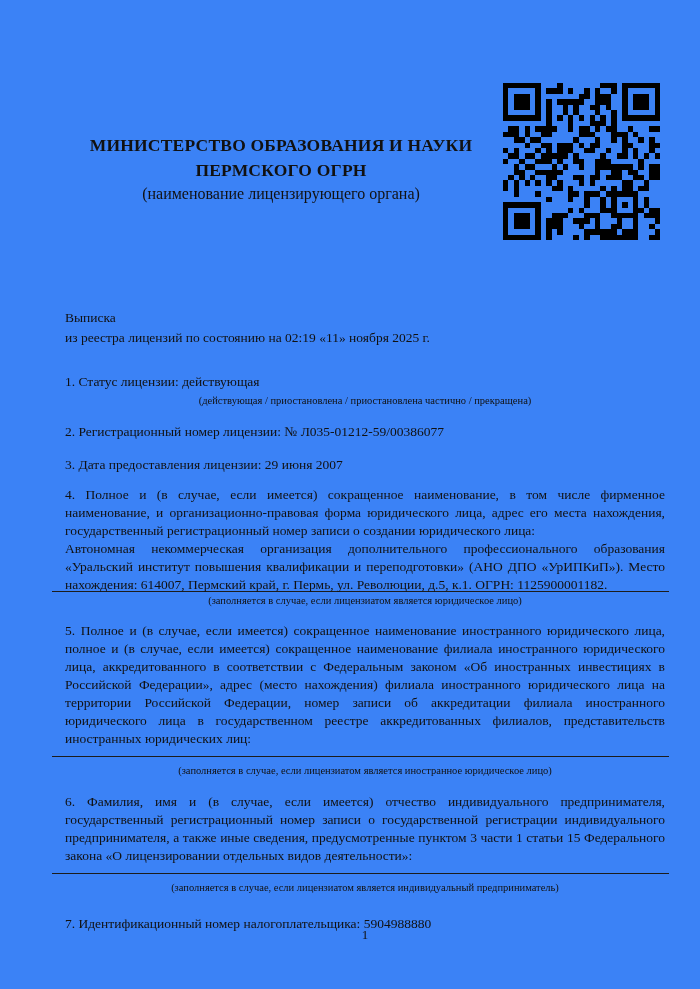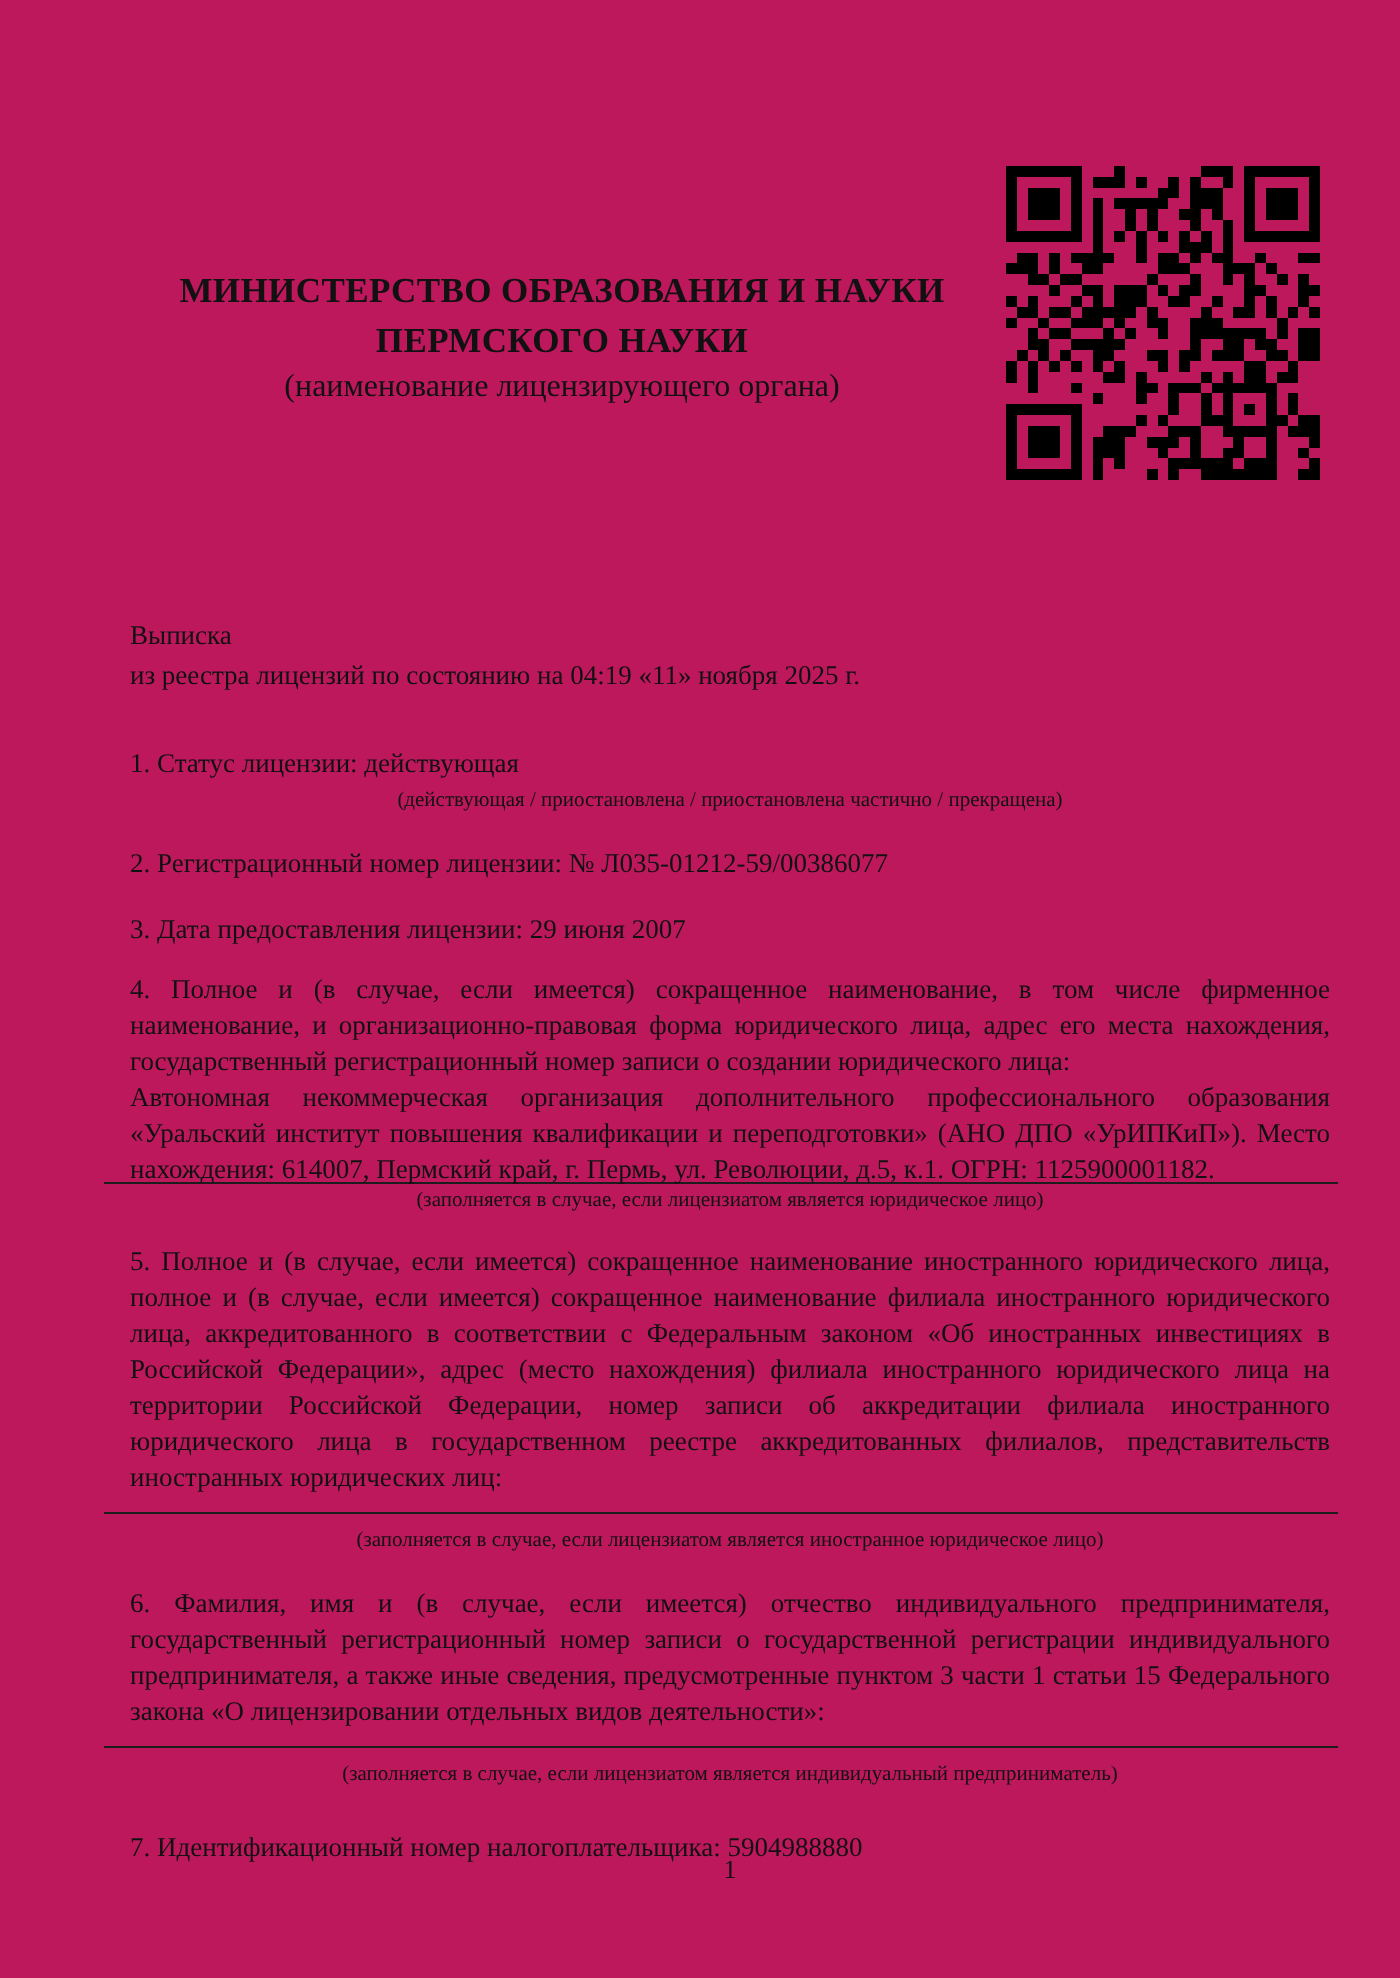--- a/index.html
+++ b/index.html
@@ -3,21 +3,21 @@
 <meta charset="utf-8">
 <style>
   html,body { margin:0; padding:0; }
   body {
     width:700px; height:989px;
     background:#ffffff;
     font-family:"Liberation Serif", serif;
     color:#111111;
     -webkit-font-smoothing:antialiased;
   }
-  .page { position:relative; width:700px; height:989px; overflow:hidden; background:#be185d; }
+  .page { position:relative; width:700px; height:989px; overflow:hidden; background:#3b82f6; }
 
   .qr {
     position:absolute; left:503px; top:83px;
     width:157px; height:157px;
   }
   .qr svg { width:100%; height:100%; display:block; }
 
   .content { position:absolute; left:65px; top:0; width:600px; }
 
   .header { margin-top:133px; width:432px; text-align:center; }
@@ -64,27 +64,27 @@
   <div class="qr">
     <svg id="qr-svg" viewBox="0 0 29 29" shape-rendering="crispEdges" aria-hidden="true">
         <path d="M0 0h1v1h-1zM1 0h1v1h-1zM2 0h1v1h-1zM3 0h1v1h-1zM4 0h1v1h-1zM5 0h1v1h-1zM6 0h1v1h-1zM10 0h1v1h-1zM18 0h1v1h-1zM19 0h1v1h-1zM20 0h1v1h-1zM22 0h1v1h-1zM23 0h1v1h-1zM24 0h1v1h-1zM25 0h1v1h-1zM26 0h1v1h-1zM27 0h1v1h-1zM28 0h1v1h-1zM0 1h1v1h-1zM6 1h1v1h-1zM8 1h1v1h-1zM9 1h1v1h-1zM10 1h1v1h-1zM12 1h1v1h-1zM15 1h1v1h-1zM17 1h1v1h-1zM20 1h1v1h-1zM22 1h1v1h-1zM28 1h1v1h-1zM0 2h1v1h-1zM2 2h1v1h-1zM3 2h1v1h-1zM4 2h1v1h-1zM6 2h1v1h-1zM14 2h1v1h-1zM15 2h1v1h-1zM17 2h1v1h-1zM18 2h1v1h-1zM19 2h1v1h-1zM22 2h1v1h-1zM24 2h1v1h-1zM25 2h1v1h-1zM26 2h1v1h-1zM28 2h1v1h-1zM0 3h1v1h-1zM2 3h1v1h-1zM3 3h1v1h-1zM4 3h1v1h-1zM6 3h1v1h-1zM8 3h1v1h-1zM10 3h1v1h-1zM11 3h1v1h-1zM12 3h1v1h-1zM13 3h1v1h-1zM14 3h1v1h-1zM17 3h1v1h-1zM18 3h1v1h-1zM19 3h1v1h-1zM22 3h1v1h-1zM24 3h1v1h-1zM25 3h1v1h-1zM26 3h1v1h-1zM28 3h1v1h-1zM0 4h1v1h-1zM2 4h1v1h-1zM3 4h1v1h-1zM4 4h1v1h-1zM6 4h1v1h-1zM8 4h1v1h-1zM11 4h1v1h-1zM13 4h1v1h-1zM16 4h1v1h-1zM17 4h1v1h-1zM19 4h1v1h-1zM22 4h1v1h-1zM24 4h1v1h-1zM25 4h1v1h-1zM26 4h1v1h-1zM28 4h1v1h-1zM0 5h1v1h-1zM6 5h1v1h-1zM8 5h1v1h-1zM11 5h1v1h-1zM13 5h1v1h-1zM17 5h1v1h-1zM20 5h1v1h-1zM22 5h1v1h-1zM28 5h1v1h-1zM0 6h1v1h-1zM1 6h1v1h-1zM2 6h1v1h-1zM3 6h1v1h-1zM4 6h1v1h-1zM5 6h1v1h-1zM6 6h1v1h-1zM8 6h1v1h-1zM10 6h1v1h-1zM12 6h1v1h-1zM14 6h1v1h-1zM16 6h1v1h-1zM18 6h1v1h-1zM20 6h1v1h-1zM22 6h1v1h-1zM23 6h1v1h-1zM24 6h1v1h-1zM25 6h1v1h-1zM26 6h1v1h-1zM27 6h1v1h-1zM28 6h1v1h-1zM8 7h1v1h-1zM12 7h1v1h-1zM16 7h1v1h-1zM17 7h1v1h-1zM18 7h1v1h-1zM20 7h1v1h-1zM1 8h1v1h-1zM2 8h1v1h-1zM4 8h1v1h-1zM6 8h1v1h-1zM7 8h1v1h-1zM8 8h1v1h-1zM9 8h1v1h-1zM12 8h1v1h-1zM14 8h1v1h-1zM15 8h1v1h-1zM17 8h1v1h-1zM19 8h1v1h-1zM20 8h1v1h-1zM23 8h1v1h-1zM27 8h1v1h-1zM28 8h1v1h-1zM0 9h1v1h-1zM1 9h1v1h-1zM2 9h1v1h-1zM4 9h1v1h-1zM7 9h1v1h-1zM8 9h1v1h-1zM14 9h1v1h-1zM15 9h1v1h-1zM16 9h1v1h-1zM20 9h1v1h-1zM21 9h1v1h-1zM22 9h1v1h-1zM24 9h1v1h-1zM2 10h1v1h-1zM3 10h1v1h-1zM5 10h1v1h-1zM6 10h1v1h-1zM13 10h1v1h-1zM17 10h1v1h-1zM20 10h1v1h-1zM22 10h1v1h-1zM25 10h1v1h-1zM27 10h1v1h-1zM4 11h1v1h-1zM7 11h1v1h-1zM8 11h1v1h-1zM10 11h1v1h-1zM11 11h1v1h-1zM12 11h1v1h-1zM14 11h1v1h-1zM16 11h1v1h-1zM17 11h1v1h-1zM22 11h1v1h-1zM23 11h1v1h-1zM27 11h1v1h-1zM28 11h1v1h-1zM0 12h1v1h-1zM2 12h1v1h-1zM6 12h1v1h-1zM8 12h1v1h-1zM10 12h1v1h-1zM11 12h1v1h-1zM12 12h1v1h-1zM15 12h1v1h-1zM16 12h1v1h-1zM19 12h1v1h-1zM22 12h1v1h-1zM24 12h1v1h-1zM27 12h1v1h-1zM1 13h1v1h-1zM2 13h1v1h-1zM4 13h1v1h-1zM5 13h1v1h-1zM7 13h1v1h-1zM8 13h1v1h-1zM9 13h1v1h-1zM10 13h1v1h-1zM11 13h1v1h-1zM13 13h1v1h-1zM18 13h1v1h-1zM21 13h1v1h-1zM22 13h1v1h-1zM24 13h1v1h-1zM26 13h1v1h-1zM28 13h1v1h-1zM0 14h1v1h-1zM3 14h1v1h-1zM6 14h1v1h-1zM7 14h1v1h-1zM8 14h1v1h-1zM10 14h1v1h-1zM13 14h1v1h-1zM14 14h1v1h-1zM17 14h1v1h-1zM18 14h1v1h-1zM19 14h1v1h-1zM25 14h1v1h-1zM2 15h1v1h-1zM4 15h1v1h-1zM5 15h1v1h-1zM9 15h1v1h-1zM11 15h1v1h-1zM14 15h1v1h-1zM17 15h1v1h-1zM18 15h1v1h-1zM19 15h1v1h-1zM20 15h1v1h-1zM21 15h1v1h-1zM22 15h1v1h-1zM23 15h1v1h-1zM25 15h1v1h-1zM27 15h1v1h-1zM28 15h1v1h-1zM2 16h1v1h-1zM3 16h1v1h-1zM6 16h1v1h-1zM7 16h1v1h-1zM8 16h1v1h-1zM9 16h1v1h-1zM10 16h1v1h-1zM17 16h1v1h-1zM20 16h1v1h-1zM21 16h1v1h-1zM23 16h1v1h-1zM24 16h1v1h-1zM27 16h1v1h-1zM28 16h1v1h-1zM1 17h1v1h-1zM3 17h1v1h-1zM5 17h1v1h-1zM8 17h1v1h-1zM9 17h1v1h-1zM13 17h1v1h-1zM14 17h1v1h-1zM16 17h1v1h-1zM17 17h1v1h-1zM19 17h1v1h-1zM20 17h1v1h-1zM21 17h1v1h-1zM24 17h1v1h-1zM25 17h1v1h-1zM27 17h1v1h-1zM28 17h1v1h-1zM0 18h1v1h-1zM2 18h1v1h-1zM4 18h1v1h-1zM6 18h1v1h-1zM8 18h1v1h-1zM10 18h1v1h-1zM14 18h1v1h-1zM16 18h1v1h-1zM22 18h1v1h-1zM23 18h1v1h-1zM26 18h1v1h-1zM0 19h1v1h-1zM2 19h1v1h-1zM9 19h1v1h-1zM10 19h1v1h-1zM12 19h1v1h-1zM18 19h1v1h-1zM20 19h1v1h-1zM22 19h1v1h-1zM23 19h1v1h-1zM25 19h1v1h-1zM26 19h1v1h-1zM2 20h1v1h-1zM6 20h1v1h-1zM12 20h1v1h-1zM13 20h1v1h-1zM15 20h1v1h-1zM16 20h1v1h-1zM17 20h1v1h-1zM19 20h1v1h-1zM20 20h1v1h-1zM21 20h1v1h-1zM22 20h1v1h-1zM23 20h1v1h-1zM24 20h1v1h-1zM8 21h1v1h-1zM12 21h1v1h-1zM15 21h1v1h-1zM18 21h1v1h-1zM20 21h1v1h-1zM24 21h1v1h-1zM26 21h1v1h-1zM0 22h1v1h-1zM1 22h1v1h-1zM2 22h1v1h-1zM3 22h1v1h-1zM4 22h1v1h-1zM5 22h1v1h-1zM6 22h1v1h-1zM15 22h1v1h-1zM18 22h1v1h-1zM20 22h1v1h-1zM22 22h1v1h-1zM24 22h1v1h-1zM26 22h1v1h-1zM0 23h1v1h-1zM6 23h1v1h-1zM12 23h1v1h-1zM14 23h1v1h-1zM18 23h1v1h-1zM19 23h1v1h-1zM20 23h1v1h-1zM24 23h1v1h-1zM25 23h1v1h-1zM27 23h1v1h-1zM28 23h1v1h-1zM0 24h1v1h-1zM2 24h1v1h-1zM3 24h1v1h-1zM4 24h1v1h-1zM6 24h1v1h-1zM9 24h1v1h-1zM10 24h1v1h-1zM11 24h1v1h-1zM15 24h1v1h-1zM16 24h1v1h-1zM17 24h1v1h-1zM20 24h1v1h-1zM21 24h1v1h-1zM22 24h1v1h-1zM23 24h1v1h-1zM24 24h1v1h-1zM26 24h1v1h-1zM27 24h1v1h-1zM28 24h1v1h-1zM0 25h1v1h-1zM2 25h1v1h-1zM3 25h1v1h-1zM4 25h1v1h-1zM6 25h1v1h-1zM8 25h1v1h-1zM9 25h1v1h-1zM10 25h1v1h-1zM13 25h1v1h-1zM14 25h1v1h-1zM15 25h1v1h-1zM17 25h1v1h-1zM21 25h1v1h-1zM24 25h1v1h-1zM28 25h1v1h-1zM0 26h1v1h-1zM2 26h1v1h-1zM3 26h1v1h-1zM4 26h1v1h-1zM6 26h1v1h-1zM8 26h1v1h-1zM9 26h1v1h-1zM10 26h1v1h-1zM14 26h1v1h-1zM17 26h1v1h-1zM20 26h1v1h-1zM21 26h1v1h-1zM24 26h1v1h-1zM27 26h1v1h-1zM0 27h1v1h-1zM6 27h1v1h-1zM8 27h1v1h-1zM10 27h1v1h-1zM15 27h1v1h-1zM16 27h1v1h-1zM17 27h1v1h-1zM18 27h1v1h-1zM19 27h1v1h-1zM20 27h1v1h-1zM22 27h1v1h-1zM23 27h1v1h-1zM24 27h1v1h-1zM28 27h1v1h-1zM0 28h1v1h-1zM1 28h1v1h-1zM2 28h1v1h-1zM3 28h1v1h-1zM4 28h1v1h-1zM5 28h1v1h-1zM6 28h1v1h-1zM8 28h1v1h-1zM13 28h1v1h-1zM15 28h1v1h-1zM18 28h1v1h-1zM19 28h1v1h-1zM20 28h1v1h-1zM21 28h1v1h-1zM22 28h1v1h-1zM23 28h1v1h-1zM24 28h1v1h-1zM27 28h1v1h-1zM28 28h1v1h-1z" fill="#000000"></path>
       </svg>
   </div>
 
   <div class="content">
 
     <div class="header">
       <div class="header-title">МИНИСТЕРСТВО ОБРАЗОВАНИЯ И НАУКИ</div>
-      <div class="header-title">ПЕРМСКОГО НАУКИ</div>
+      <div class="header-title">ПЕРМСКОГО ОГРН</div>
       <div class="header-note">(наименование лицензирующего органа)</div>
     </div>
 
     <div class="doc-title">
       <div>Выписка</div>
-      <div>из реестра лицензий по состоянию на 04:19 «11» ноября 2025 г.</div>
+      <div>из реестра лицензий по состоянию на 02:19 «11» ноября 2025 г.</div>
     </div>
 
     <div class="item item1">
       <p class="single">1. Статус лицензии: действующая</p>
       <div class="sub-note">(действующая / приостановлена / приостановлена частично / прекращена)</div>
     </div>
 
     <div class="item item2">
       <p class="single">2. Регистрационный номер лицензии: № Л035-01212-59/00386077</p>
     </div>

